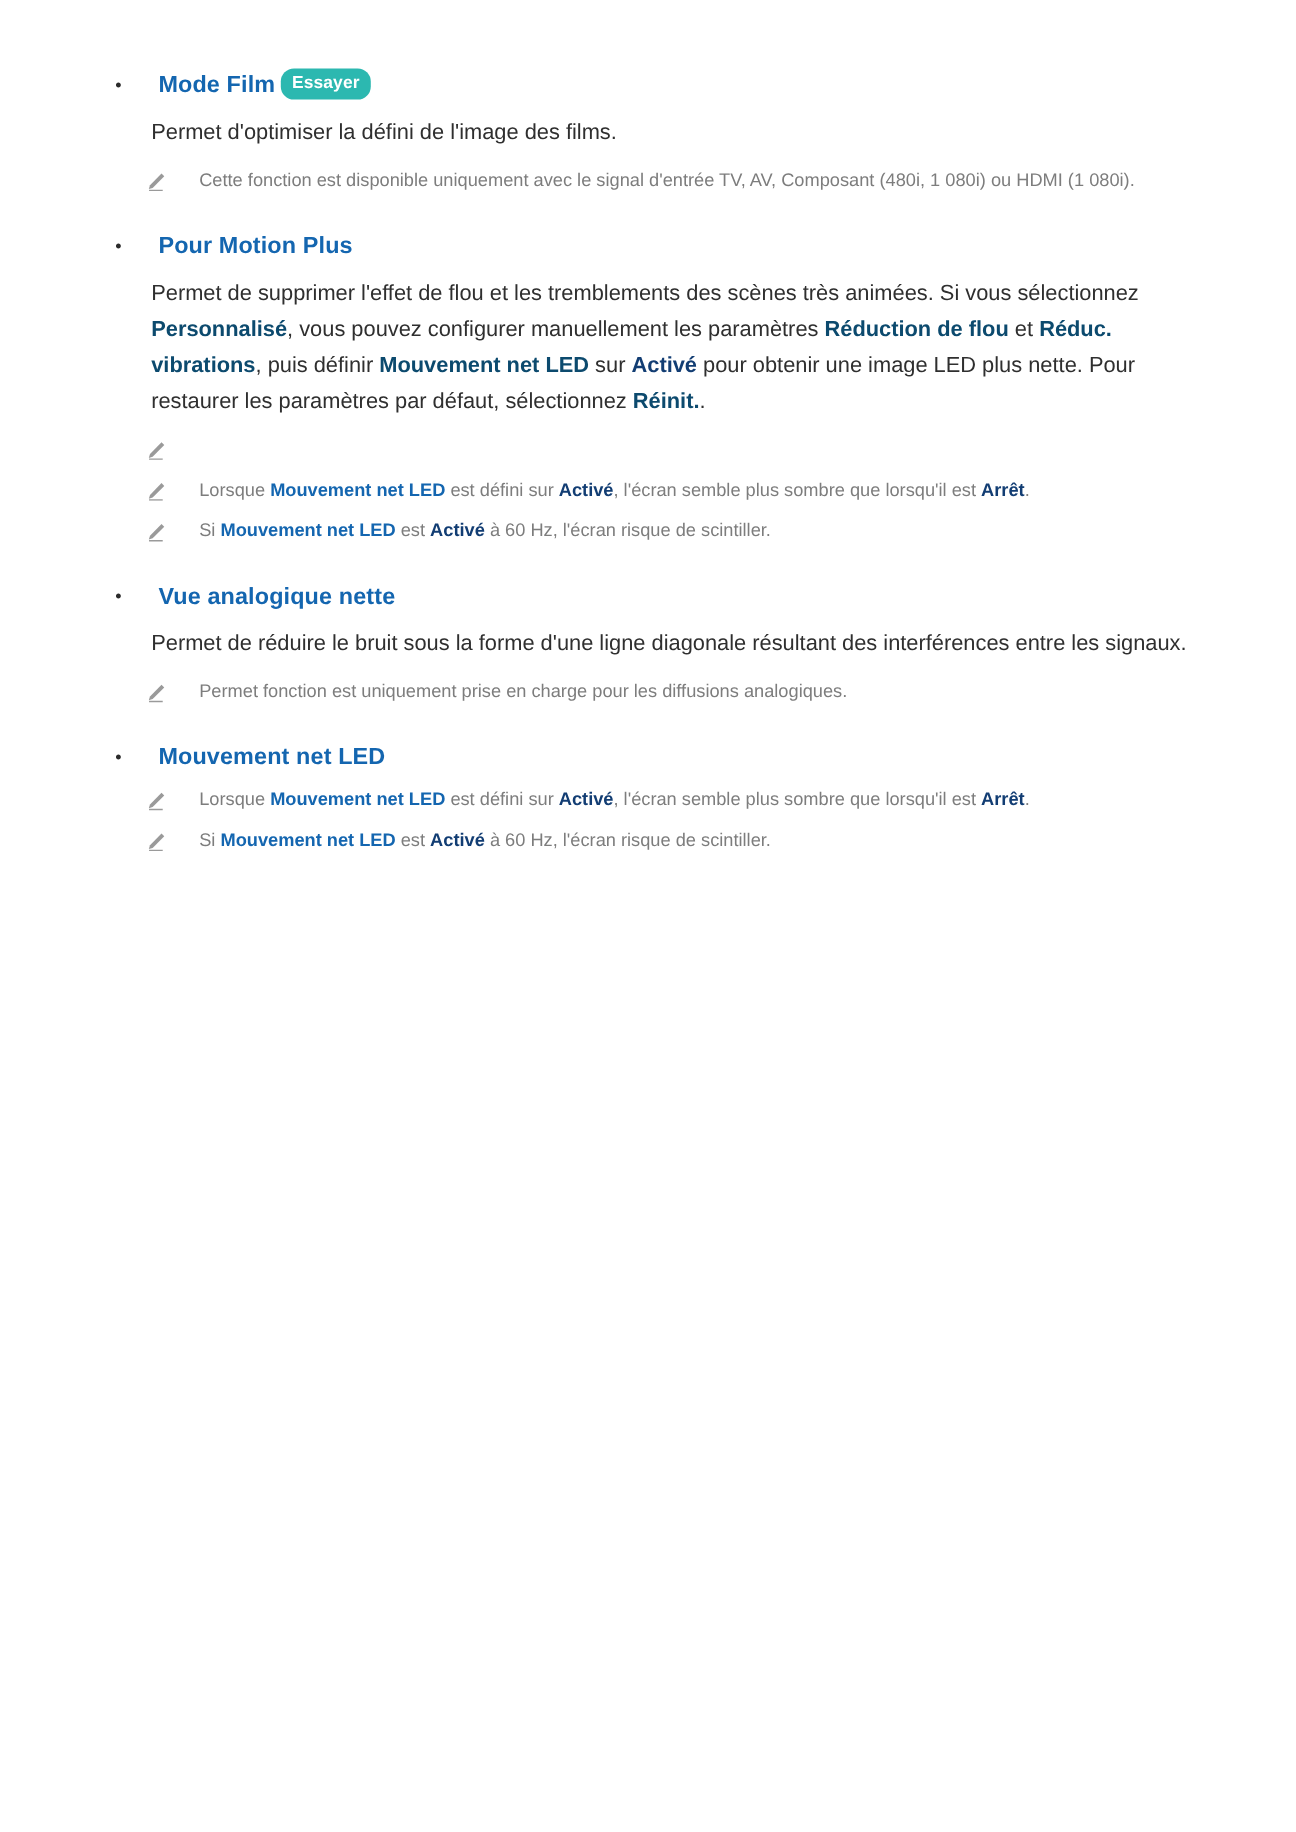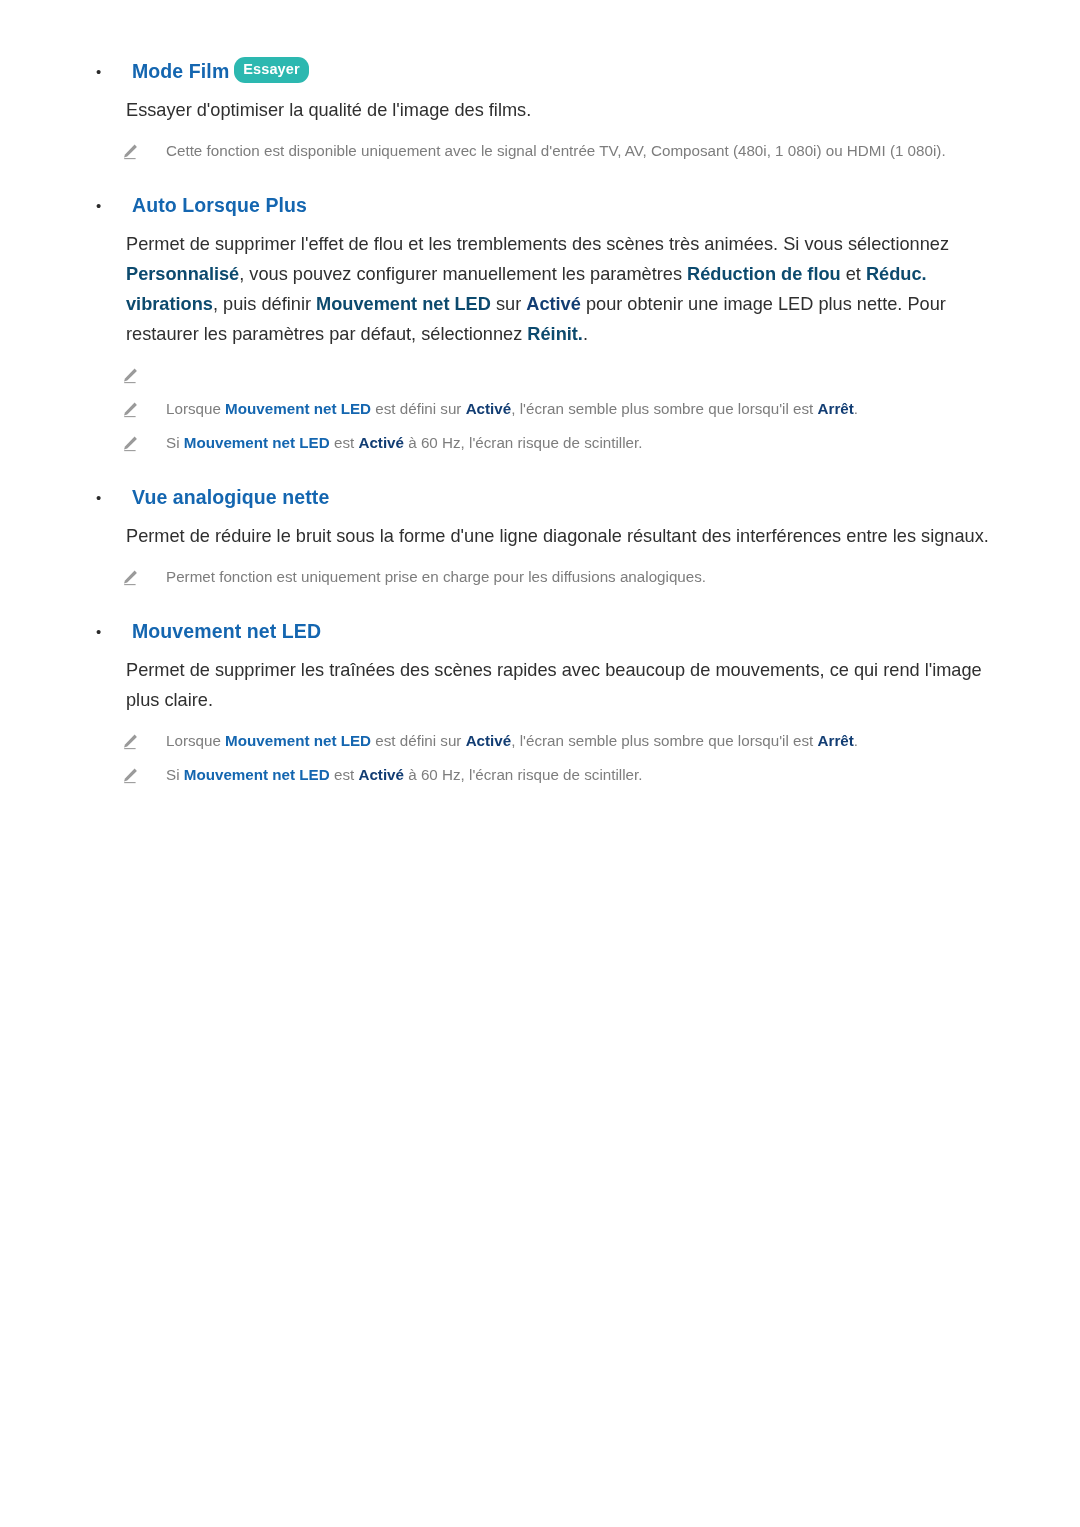--- a/index.html
+++ b/index.html
@@ -130,37 +130,37 @@
 <div class="page">
   <div class="content" id="content-root">
       <div class="section">
         <div class="heading-row">
           <span class="bullet">•</span>
           <span class="heading-text">
             <span>Mode Film</span>
             <span class="badge">Essayer</span>
           </span>
         </div>
-        <div class="body-para"><span>Essayer d'optimiser la qualité de l'image des films.</span></div>
+        <div class="body-para"><span>Permet d'optimiser la défini de l'image des films.</span></div>
         <div class="note-row">
           <span class="note-icon">
             <svg width="20" height="20" viewBox="0 0 20 20" aria-hidden="true">
               <path d="M14.6 2.6 L16.9 4.9 L7.2 14.6 L4.0 15.6 L5.0 12.4 Z" fill="#9a9a9a"></path>
               <path d="M4.2 16.6 L15.6 16.6" stroke="#9a9a9a" stroke-width="1.1"></path>
             </svg>
           </span>
           <span class="note-text"><span>Cette fonction est disponible uniquement avec le signal d'entrée TV, AV, Composant (480i, 1 080i) ou HDMI (1 080i).</span></span>
         </div>
         <div class="gap-after-notes"></div>
       </div>
       <div class="section">
         <div class="heading-row">
           <span class="bullet">•</span>
           <span class="heading-text">
-            <span>Auto Lorsque Plus</span>
+            <span>Pour Motion Plus</span>
           </span>
         </div>
         <div class="body-para"><span>Permet de supprimer l'effet de flou et les tremblements des scènes très animées. Si vous sélectionnez </span><b class="blue">Personnalisé</b><span>, vous pouvez configurer manuellement les paramètres </span><b class="blue">Réduction de flou</b><span> et </span><b class="blue">Réduc. vibrations</b><span>, puis définir </span><b class="blue">Mouvement net LED</b><span> sur </span><b class="navy">Activé</b><span> pour obtenir une image LED plus nette. Pour restaurer les paramètres par défaut, sélectionnez </span><b class="blue">Réinit.</b><span>.</span></div>
         <div class="note-row">
           <span class="note-icon">
             <svg width="20" height="20" viewBox="0 0 20 20" aria-hidden="true">
               <path d="M14.6 2.6 L16.9 4.9 L7.2 14.6 L4.0 15.6 L5.0 12.4 Z" fill="#9a9a9a"></path>
               <path d="M4.2 16.6 L15.6 16.6" stroke="#9a9a9a" stroke-width="1.1"></path>
             </svg>
           </span>
@@ -204,21 +204,20 @@
         </div>
         <div class="gap-after-notes"></div>
       </div>
       <div class="section">
         <div class="heading-row">
           <span class="bullet">•</span>
           <span class="heading-text">
             <span>Mouvement net LED</span>
           </span>
         </div>
-        <div class="body-para"><span>Permet de supprimer les traînées des scènes rapides avec beaucoup de mouvements, ce qui rend l'image plus claire.</span></div>
         <div class="note-row">
           <span class="note-icon">
             <svg width="20" height="20" viewBox="0 0 20 20" aria-hidden="true">
               <path d="M14.6 2.6 L16.9 4.9 L7.2 14.6 L4.0 15.6 L5.0 12.4 Z" fill="#9a9a9a"></path>
               <path d="M4.2 16.6 L15.6 16.6" stroke="#9a9a9a" stroke-width="1.1"></path>
             </svg>
           </span>
           <span class="note-text"><span>Lorsque </span><b class="blue">Mouvement net LED</b><span> est défini sur </span><b class="navy">Activé</b><span>, l'écran semble plus sombre que lorsqu'il est </span><b class="navy">Arrêt</b><span>.</span></span>
         </div>
         <div class="note-row">

